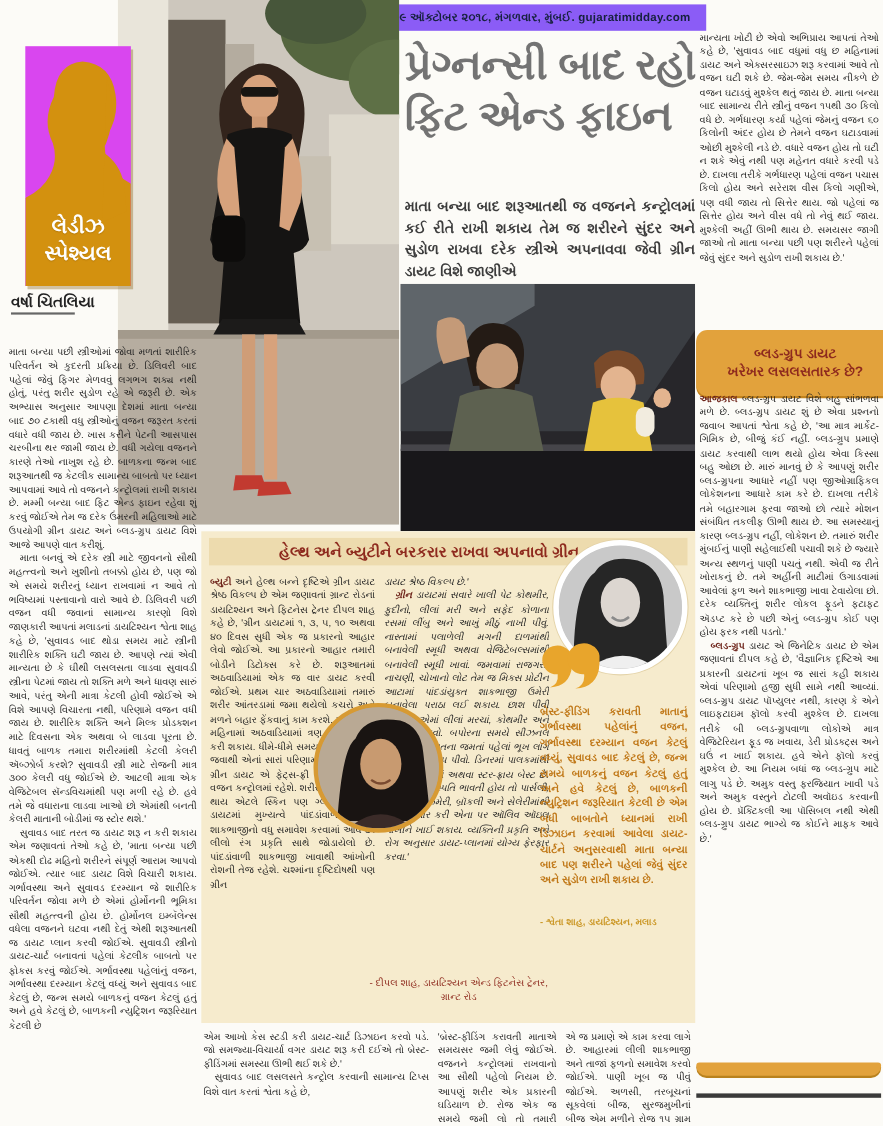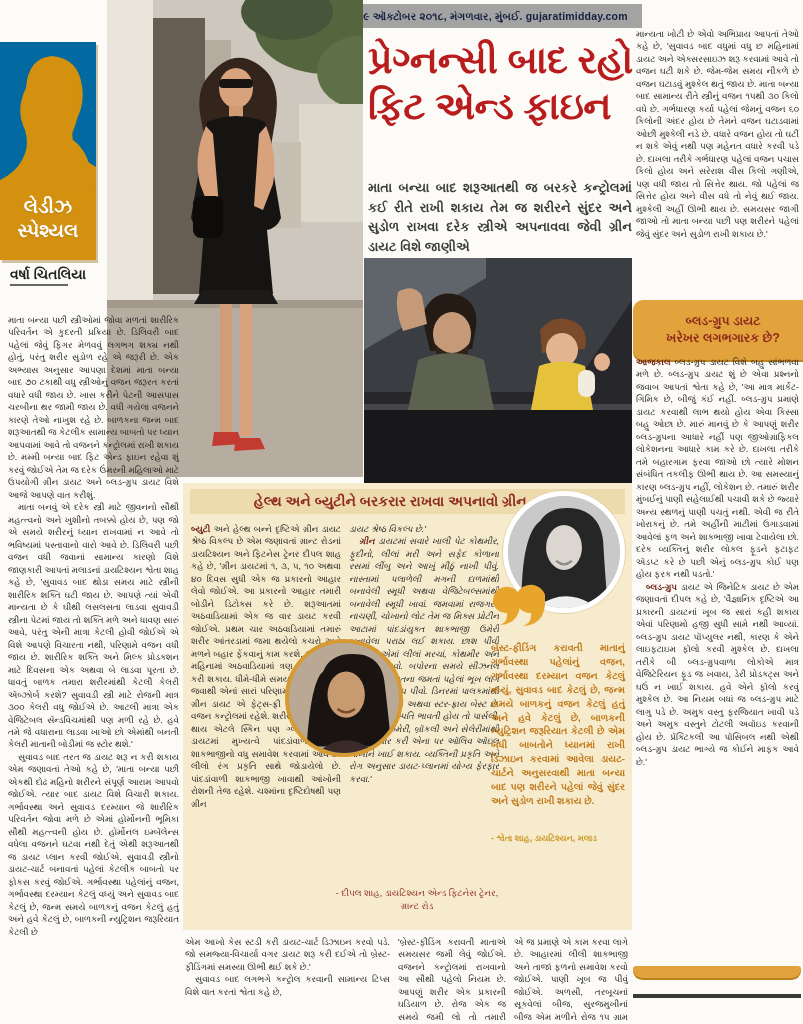--- a/index.html
+++ b/index.html
@@ -1,39 +1,39 @@
 <!DOCTYPE html>
 <html><head>
 <meta charset="utf-8">
 <style>
   * { margin:0; padding:0; box-sizing:border-box; }
   body { background:#888; font-family:"Liberation Sans", sans-serif; }
   .page { position:relative; width:803px; height:1024px; background:#fcfbf7; overflow:hidden; margin:0 auto; }
 
   
-  .masthead { position:absolute; left:349px; top:4px; width:293px; height:24px; background:#a3a3a3;
+  .masthead { position:absolute; left:349px; top:4px; width:293px; height:24px; background:#8b5cf6;
     display:flex; align-items:center; justify-content:center; }
   .masthead span { font-size:10.5px; font-weight:bold; color:#17213f; letter-spacing:.2px; }
 
   
   .photo1 { position:absolute; left:107px; top:0; width:256px; height:477px; overflow:hidden; }
   .photo2 { position:absolute; left:364px; top:258px; width:268px; height:225px; overflow:hidden; }
   .photo1 svg, .photo2 svg { display:block; width:100%; height:100%; }
 
   
-  .badge { position:absolute; left:0; top:42px; width:96px; height:218px; background:#0369a1;
+  .badge { position:absolute; left:23px; top:42px; width:96px; height:218px; background:#d946ef;
     box-shadow:2px 3px 0 rgba(130,90,10,.35); overflow:hidden; }
   .badge svg { position:absolute; inset:0; width:100%; height:100%; }
   .badge-text { position:absolute; left:0; right:0; bottom:16px; text-align:center; color:#fff;
     font-weight:bold; font-size:19px; line-height:1.3; text-shadow:0 1px 1px rgba(140,90,0,.4); }
   .byline { position:absolute; left:10px; top:266px; font-size:14px; font-weight:bold; color:#222; }
   .byline-rule { position:absolute; left:10px; top:284px; width:58px; border-top:2px solid #666; }
 
   
-  .headline { position:absolute; left:368px; top:38px; width:266px; color:#b91c1c; font-weight:bold;
+  .headline { position:absolute; left:368px; top:38px; width:266px; color:#737373; font-weight:bold;
     font-size:38px; line-height:1.2; letter-spacing:-.5px; }
   .standfirst { position:absolute; left:368px; top:178px; width:264px; font-size:13px; font-weight:bold;
     color:#3c3c3c; line-height:1.5; text-align:justify; }
 
   
   .col { font-size:8.8px; line-height:1.42; color:#1d1d1d; text-align:justify; overflow:hidden; }
   .col p { text-indent:10px; }
   .col p:first-child { text-indent:0; }
   .left-col { position:absolute; left:8px; top:300px; width:171px; height:724px;margin-top:14px; }
 
@@ -110,21 +110,21 @@
       <rect x="133" y="304" width="12" height="132" fill="#d7a27c"></rect>
       <path d="M107 432 l24 0 4 12 -30 2z" fill="#c23a30"></path>
       <path d="M129 438 l24 0 5 11 -31 2z" fill="#c23a30"></path>
     </svg>
   </div>
 
   <div class="headline">
     <span>પ્રેગ્નન્સી બાદ રહો</span><br>
     <span>ફિટ એન્ડ ફાઇન</span>
   </div>
-  <div class="standfirst">માતા બન્યા બાદ શરૂઆતથી જ બરકરે કન્ટ્રોલમાં કઈ રીતે રાખી શકાય તેમ જ શરીરને સુંદર અને સુડોળ રાખવા દરેક સ્ત્રીએ અપનાવવા જેવી ગ્રીન ડાયટ વિશે જાણીએ</div>
+  <div class="standfirst">માતા બન્યા બાદ શરૂઆતથી જ વજનને કન્ટ્રોલમાં કઈ રીતે રાખી શકાય તેમ જ શરીરને સુંદર અને સુડોળ રાખવા દરેક સ્ત્રીએ અપનાવવા જેવી ગ્રીન ડાયટ વિશે જાણીએ</div>
 
   <div class="photo2">
     <svg viewBox="0 0 268 225">
       <rect width="268" height="225" fill="#27262a"></rect>
       <path d="M0 0 h268 v42 l-62 92 h-206z" fill="#3a3d42"></path>
       <path d="M0 0 h122 v20 l-122 72z" fill="#8d969c" opacity="0.45"></path>
       <rect x="0" y="150" width="268" height="75" fill="#18171a"></rect>
       <rect x="0" y="146" width="268" height="6" fill="#46454a"></rect>
       <path d="M58 58 q10 -28 36 -21 q21 7 18 32 l-4 22 -42 2z" fill="#241b15"></path>
       <ellipse cx="88" cy="76" rx="19" ry="22" fill="#c49a78"></ellipse>
@@ -193,35 +193,35 @@
         <path d="M40 2 a14 14 0 1 0 2 28 q1 10 -8 13 q20 -1 22 -21 a15 15 0 0 0 -16 -20z" fill="#E8A52C"></path>
       </svg>
     </div>
     <div class="pull-quote">બ્રેસ્ટ-ફીડિંગ કરાવતી માતાનું ગર્ભાવસ્થા પહેલાંનું વજન, ગર્ભાવસ્થા દરમ્યાન વજન કેટલું વધ્યું, સુવાવડ બાદ કેટલું છે, જન્મ સમયે બાળકનું વજન કેટલું હતું અને હવે કેટલું છે, બાળકની ન્યુટ્રિશન જરૂરિયાત કેટલી છે એમ બધી બાબતોને ધ્યાનમાં રાખી ડિઝાઇન કરવામાં આવેલા ડાયટ-ચાર્ટને અનુસરવાથી માતા બન્યા બાદ પણ શરીરને પહેલાં જેવું સુંદર અને સુડોળ રાખી શકાય છે.</div>
     <div class="quote-attr">- શ્વેતા શાહ, ડાયટિશ્યન, મલાડ</div>
     <div class="panel-attr">- દીપલ શાહ, ડાયટિશ્યન એન્ડ ફિટનેસ ટ્રેનર, ગ્રાન્ટ રોડ</div>
   </div>
 
   <div class="col bcol bcol2">
       <p>એમ આખો કેસ સ્ટડી કરી ડાયટ-ચાર્ટ ડિઝાઇન કરવો પડે. જો સમજ્યા-વિચાર્યા વગર ડાયટ શરૂ કરી દઈએ તો બ્રેસ્ટ-ફીડિંગમાં સમસ્યા ઊભી થઈ શકે છે.'</p>
-      <p>સુવાવડ બાદ લગભગે કન્ટ્રોલ કરવાની સામાન્ય ટિપ્સ વિશે વાત કરતાં શ્વેતા કહે છે,</p>
+      <p>સુવાવડ બાદ લસલસતે કન્ટ્રોલ કરવાની સામાન્ય ટિપ્સ વિશે વાત કરતાં શ્વેતા કહે છે,</p>
     </div>
   <div class="col bcol bcol3">
       <p>'બ્રેસ્ટ-ફીડિંગ કરાવતી માતાએ સમયસર જમી લેવું જોઈએ. વજનને કન્ટ્રોલમાં રાખવાનો આ સૌથી પહેલો નિયમ છે. આપણું શરીર એક પ્રકારની ઘડિયાળ છે. રોજ એક જ સમયે જમી લો તો તમારી અંદરની બોડીક્લોકને ખબર પડી જાય અને પાચનક્રિયા આપમેળે</p>
     </div>
   <div class="col bcol bcol4">
       <p>એ જ પ્રમાણે એ કામ કરવા લાગે છે. આહારમાં લીલી શાકભાજી અને તાજાં ફળનો સમાવેશ કરવો જોઈએ. પાણી ખૂબ જ પીવું જોઈએ. અળસી, તરબૂચનાં સૂકવેલાં બીજ, સુરજમુખીનાં બીજ એમ મળીને રોજ ૧૫ ગ્રામ સીડ્સ ખાવાં જોઈએ. સીડ્સ વજનને કન્ટ્રોલમાં રાખવાનું કામ કરશે. કુદરતી રીતે સુવાવડ થઈ હોય એવી માતા એક મહિના બાદ વૉકિંગ જેવી હળવી એક્સરસાઇઝથી શરૂઆત કરી શકે છે. સિઝેરિયનના કેસમાં ત્રણથી છ મહિના બાદ એક્સરસાઇઝ શરૂ કરવી જોઈએ.' સુવાવડ બાદ વજન ઘટે જ નહીં એવી</p>
     </div>
 
   <div class="col right-top">
     <p>માન્યતા ખોટી છે એવો અભિપ્રાય આપતાં તેઓ કહે છે, 'સુવાવડ બાદ વધુમાં વધુ છ મહિનામાં ડાયટ અને એક્સરસાઇઝ શરૂ કરવામાં આવે તો વજન ઘટી શકે છે. જેમ-જેમ સમય નીકળે છે વજન ઘટાડવું મુશ્કેલ થતું જાય છે. માતા બન્યા બાદ સામાન્ય રીતે સ્ત્રીનું વજન ૧૫થી ૩૦ કિલો વધે છે. ગર્ભધારણ કર્યા પહેલાં જેમનું વજન ૬૦ કિલોની અંદર હોય છે તેમને વજન ઘટાડવામાં ઓછી મુશ્કેલી નડે છે. વધારે વજન હોય તો ઘટી ન શકે એવું નથી પણ મહેનત વધારે કરવી પડે છે. દાખલા તરીકે ગર્ભધારણ પહેલાં વજન પચાસ કિલો હોય અને સરેરાશ વીસ કિલો ગણીએ, પણ વધી જાય તો સિત્તેર થાય. જો પહેલાં જ સિત્તેર હોય અને વીસ વધે તો નેવું થઈ જાય. મુશ્કેલી અહીં ઊભી થાય છે. સમયસર જાગી જાઓ તો માતા બન્યા પછી પણ શરીરને પહેલાં જેવું સુંદર અને સુડોળ રાખી શકાય છે.'</p>
   </div>
   <div class="rbox-head">
     <span>બ્લડ-ગ્રુપ ડાયટ</span>
-    <span>ખરેખર લગભગારક છે?</span>
+    <span>ખરેખર લસલસતારક છે?</span>
   </div>
   <div class="col right-body">
     <p><b class="lead">આજકાલ</b>
        <span>બ્લડ-ગ્રુપ ડાયટ વિશે બહુ સાંભળવા મળે છે. બ્લડ-ગ્રુપ ડાયટ શું છે એવા પ્રશ્નનો જવાબ આપતાં શ્વેતા કહે છે, 'આ માત્ર માર્કેટ-ગિમિક છે, બીજું કંઈ નહીં. બ્લડ-ગ્રુપ પ્રમાણે ડાયટ કરવાથી લાભ થયો હોય એવા કિસ્સા બહુ ઓછા છે. મારું માનવું છે કે આપણું શરીર બ્લડ-ગ્રુપના આધારે નહીં પણ જીઓગ્રાફિકલ લોકેશનના આધારે કામ કરે છે. દાખલા તરીકે તમે બહારગામ ફરવા જાઓ છો ત્યારે મોશન સંબંધિત તકલીફ ઊભી થાય છે. આ સમસ્યાનું કારણ બ્લડ-ગ્રુપ નહીં, લોકેશન છે. તમારું શરીર મુંબઈનું પાણી સહેલાઈથી પચાવી શકે છે જ્યારે અન્ય સ્થળનું પાણી પચતું નથી. એવી જ રીતે ખોરાકનું છે. તમે અહીંની માટીમાં ઉગાડવામાં આવેલાં ફળ અને શાકભાજી ખાવા ટેવાયેલા છો. દરેક વ્યક્તિનું શરીર લોકલ ફૂડને ફટાફટ ઍડપ્ટ કરે છે પછી એનું બ્લડ-ગ્રુપ કોઈ પણ હોય ફરક નથી પડતો.'</span></p>
     <p><b class="lead">બ્લડ-ગ્રુપ</b>
        <span>ડાયટ એ જિનેટિક ડાયટ છે એમ જણાવતાં દીપલ કહે છે, 'વૈજ્ઞાનિક દૃષ્ટિએ આ પ્રકારની ડાયટનાં ખૂબ જ સારાં કહી શકાય એવાં પરિણામો હજી સુધી સામે નથી આવ્યાં. બ્લડ-ગ્રુપ ડાયટ પૉપ્યુલર નથી, કારણ કે એને લાઇફટાઇમ ફૉલો કરવી મુશ્કેલ છે. દાખલા તરીકે બી બ્લડ-ગ્રુપવાળા લોકોએ માત્ર વેજિટેરિયન ફૂડ જ ખવાય, ડેરી પ્રોડક્ટ્સ અને ઘઉં ન ખાઈ શકાય. હવે એને ફૉલો કરવું મુશ્કેલ છે. આ નિયમ બધાં જ બ્લડ-ગ્રુપ માટે લાગુ પડે છે. અમુક વસ્તુ ફરજિયાત ખાવી પડે અને અમુક વસ્તુને ટોટલી અવૉઇડ કરવાની હોય છે. પ્રૅક્ટિકલી આ પૉસિબલ નથી એથી બ્લડ-ગ્રુપ ડાયટ ભાગ્યે જ કોઈને માફક આવે છે.'</span></p>
   </div>
   <div class="ribbon"></div>
   <div class="next-rule"></div>
 

